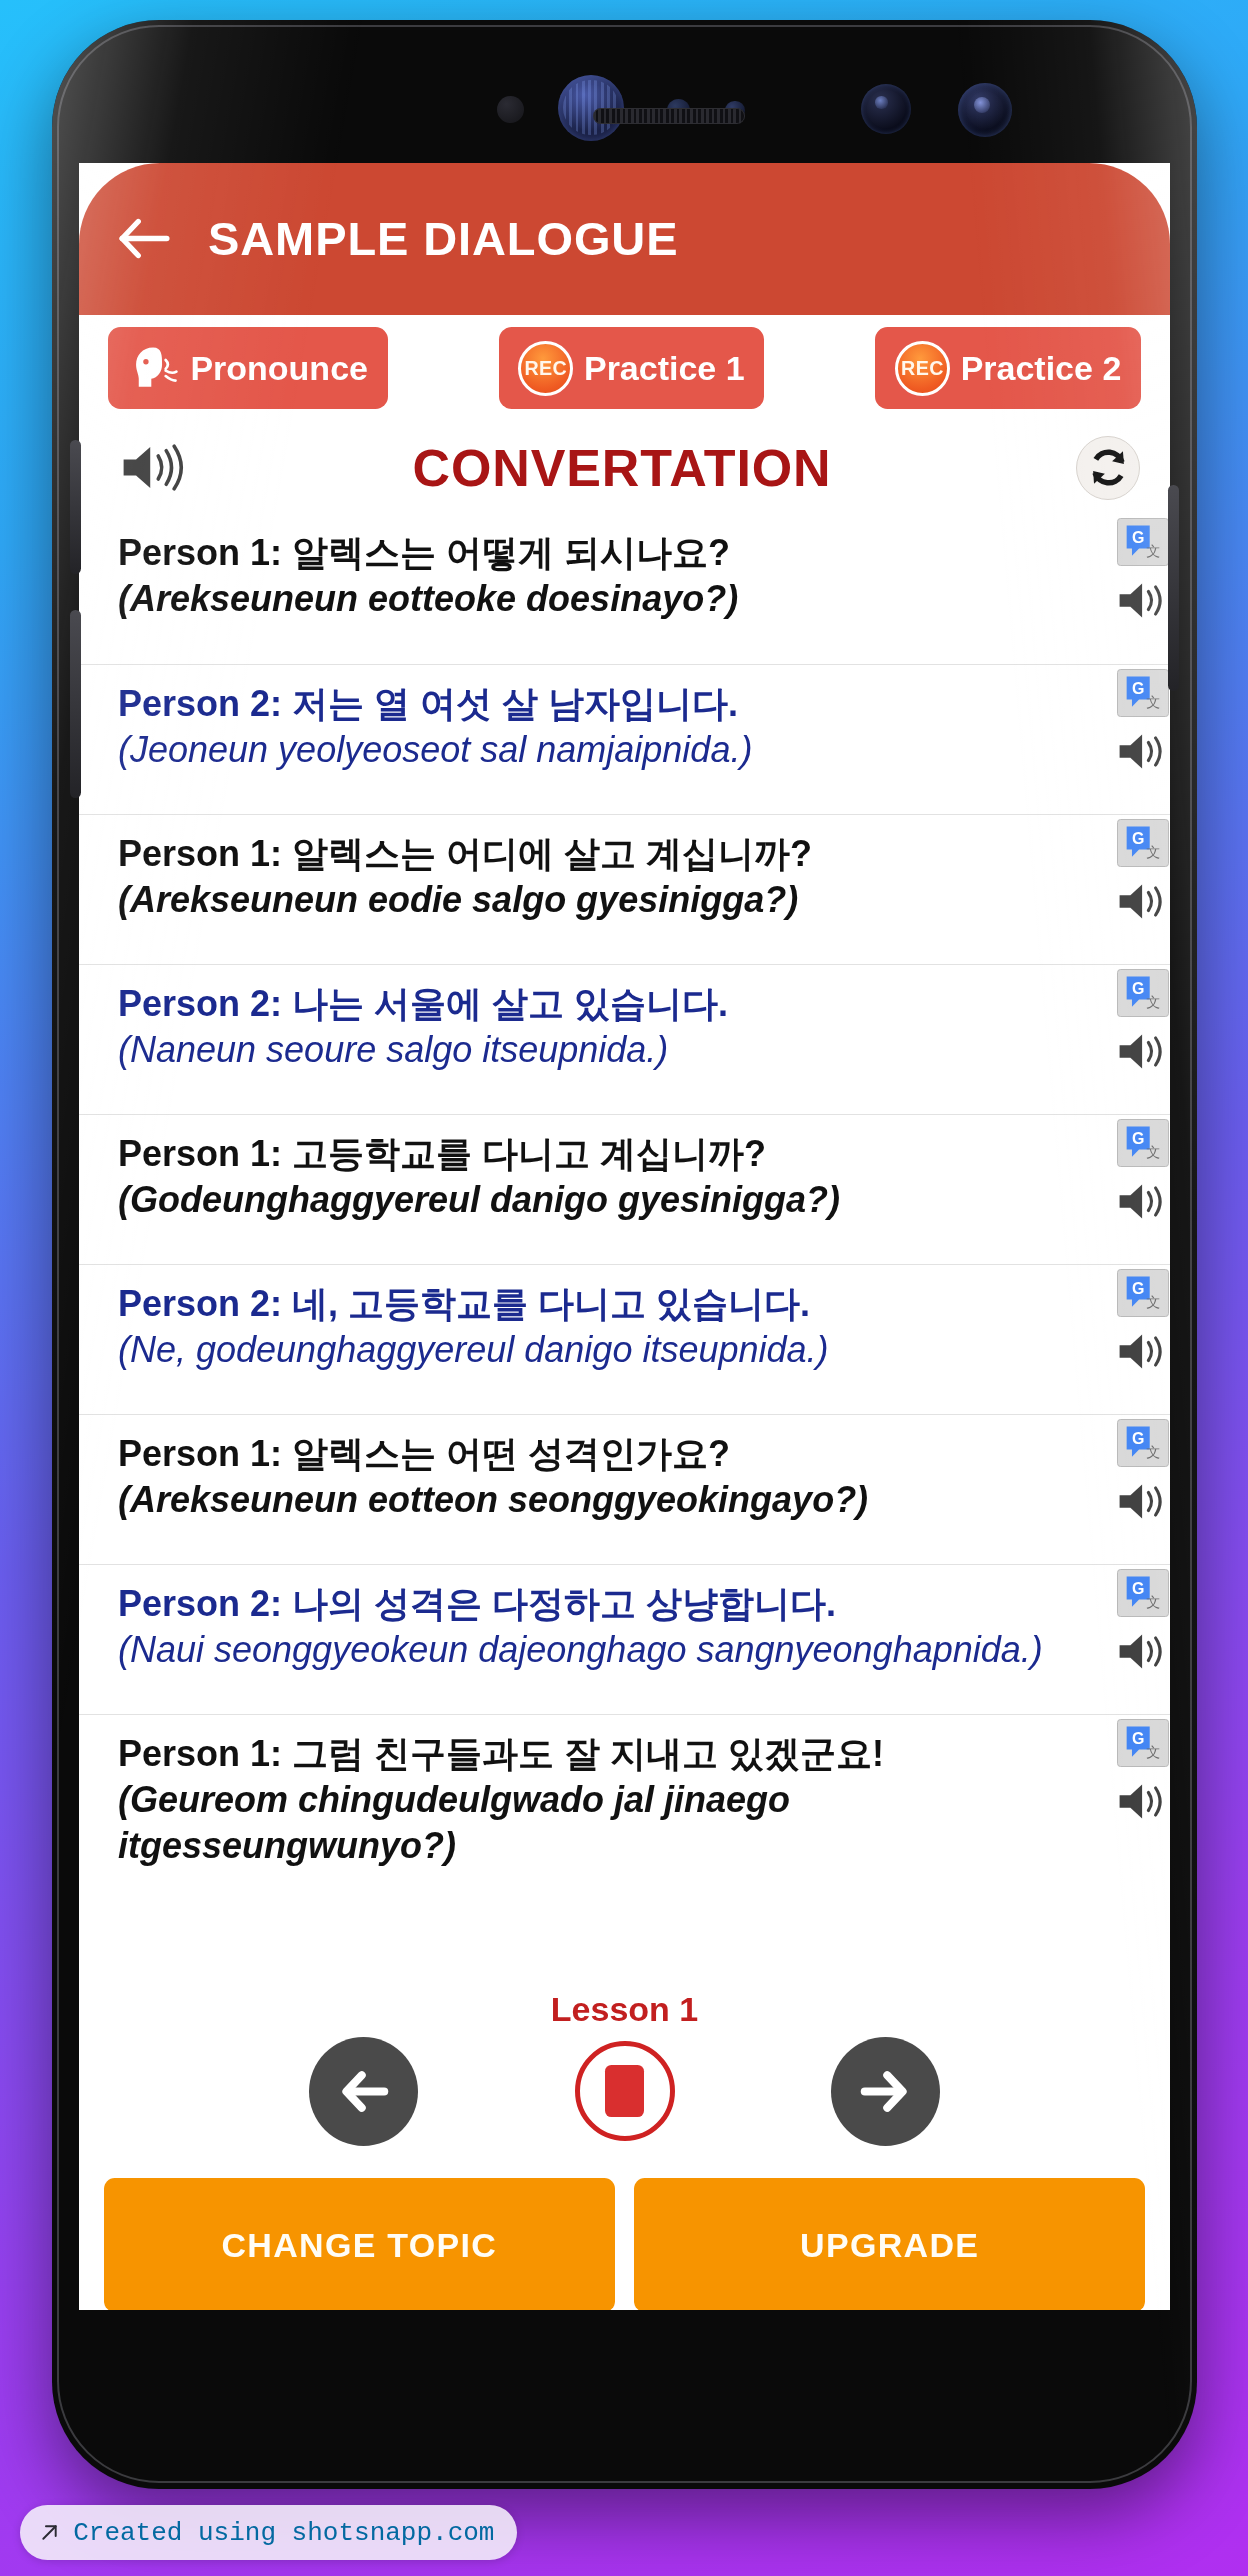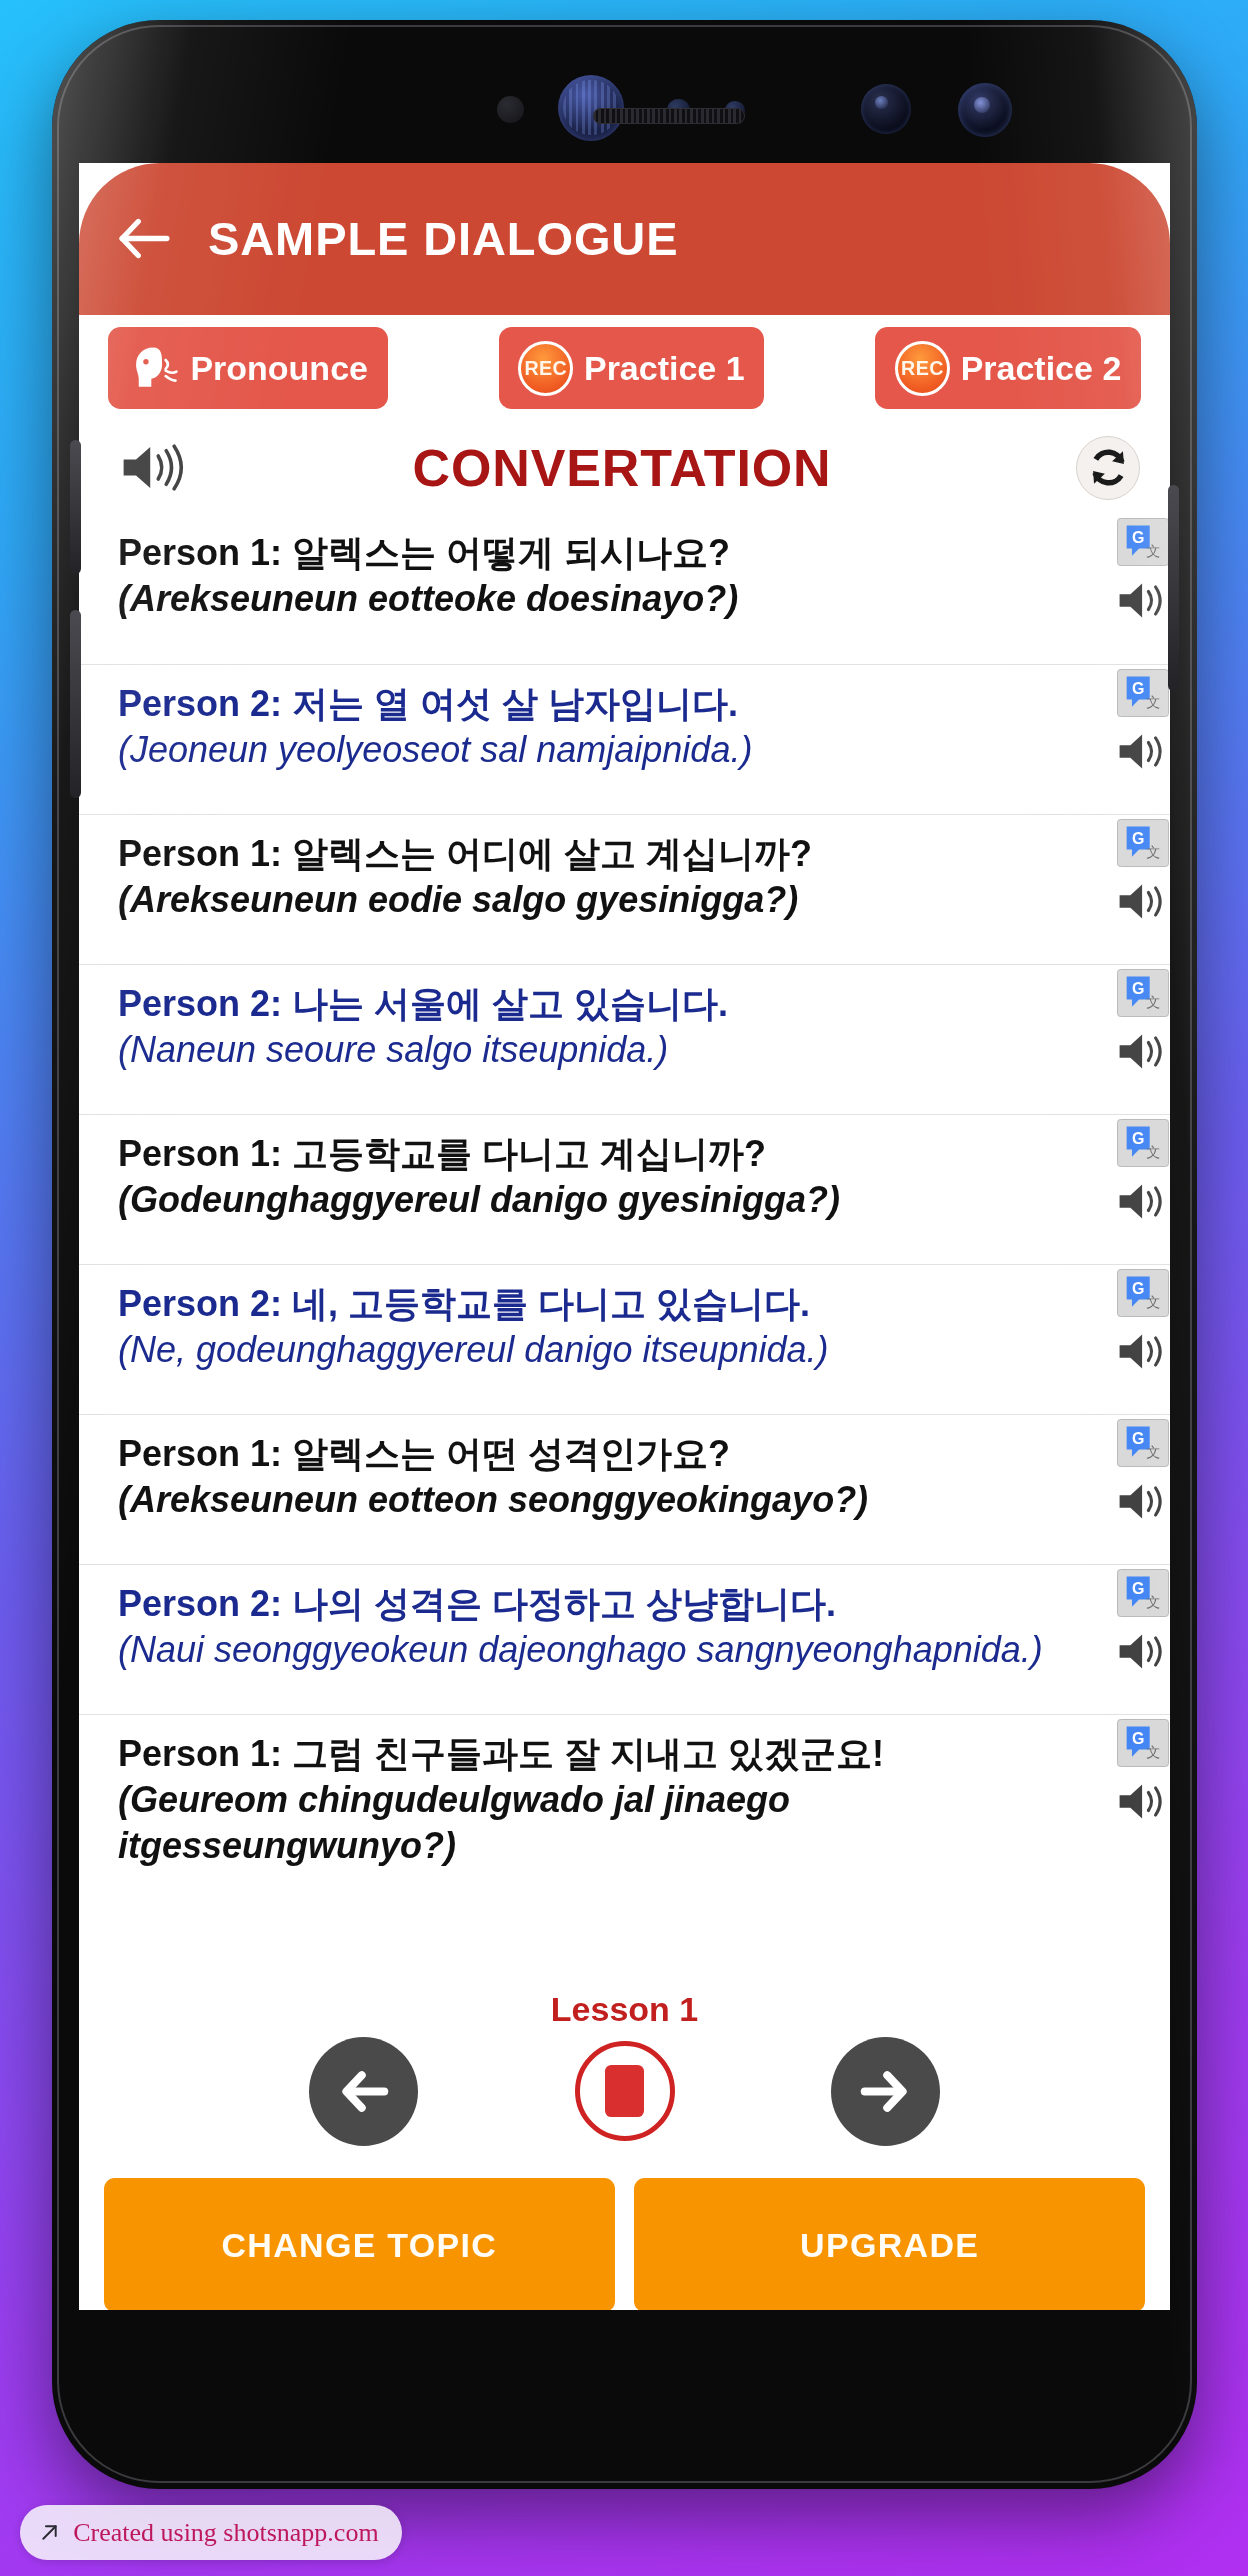--- a/index.html
+++ b/index.html
@@ -320,22 +320,22 @@
     border-radius: 28px;
     background: rgba(245,240,250,0.88);
     display: flex;
     align-items: center;
     gap: 12.5px;
     z-index: 90;
     box-shadow: 0 1.8px 9px rgba(0,0,0,0.15);
   }
   .watermark-text {
     font-size: 26px;
-    color: #be185d;
-    font-family: Liberation Serif, serif;
+    color: #0369a1;
+    font-family: Liberation Mono, monospace;
   }
   .wm-arrow { width: 23px; height: 23px; }
 </style>
 </head>
 <body>
 
 <div class="phone">
 
   <div class="sensor-bar">
     <div class="dot dot-sensor1"></div>

